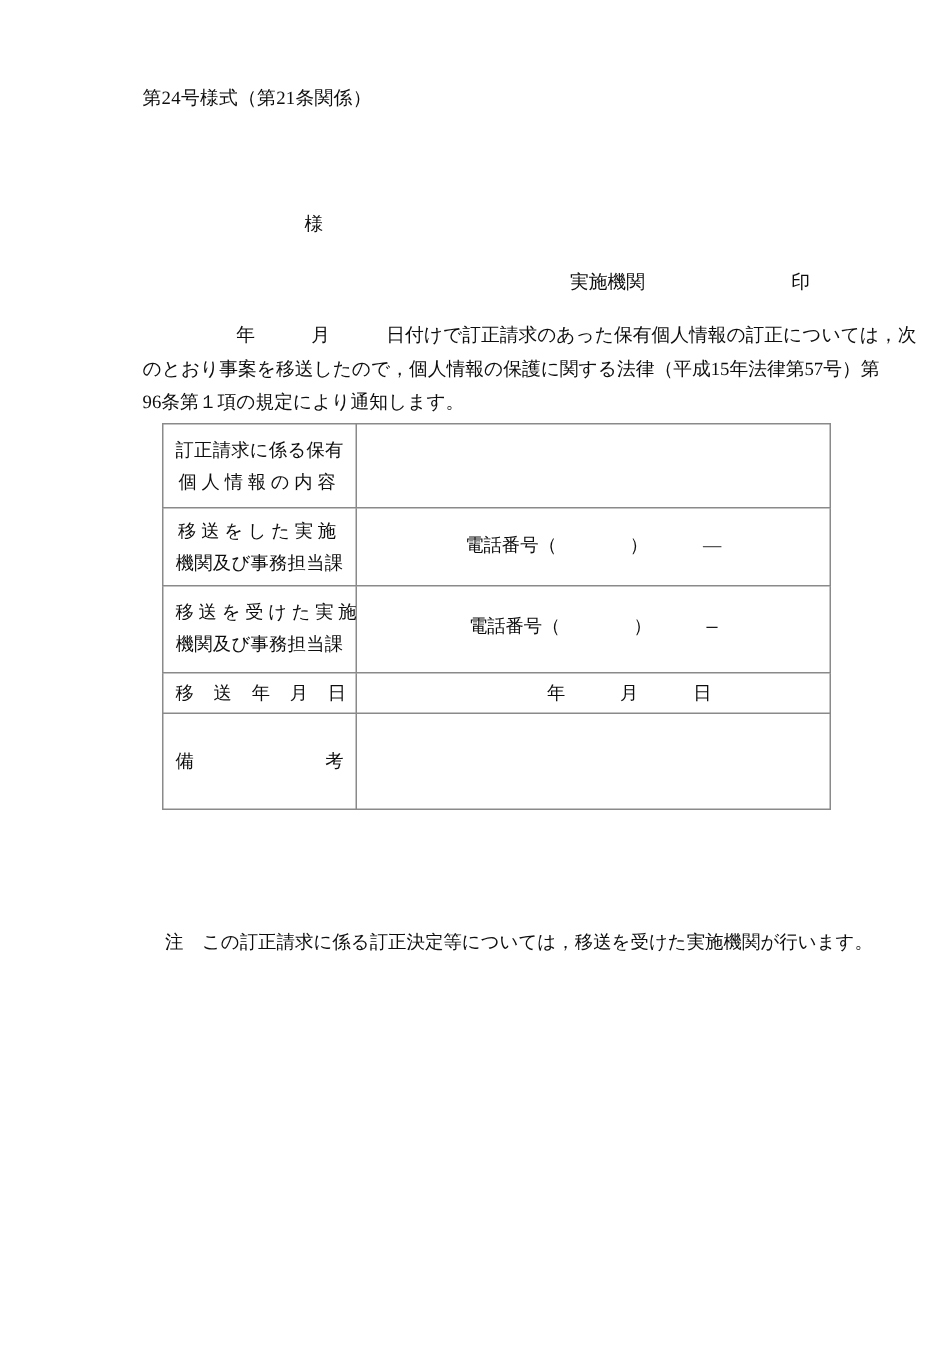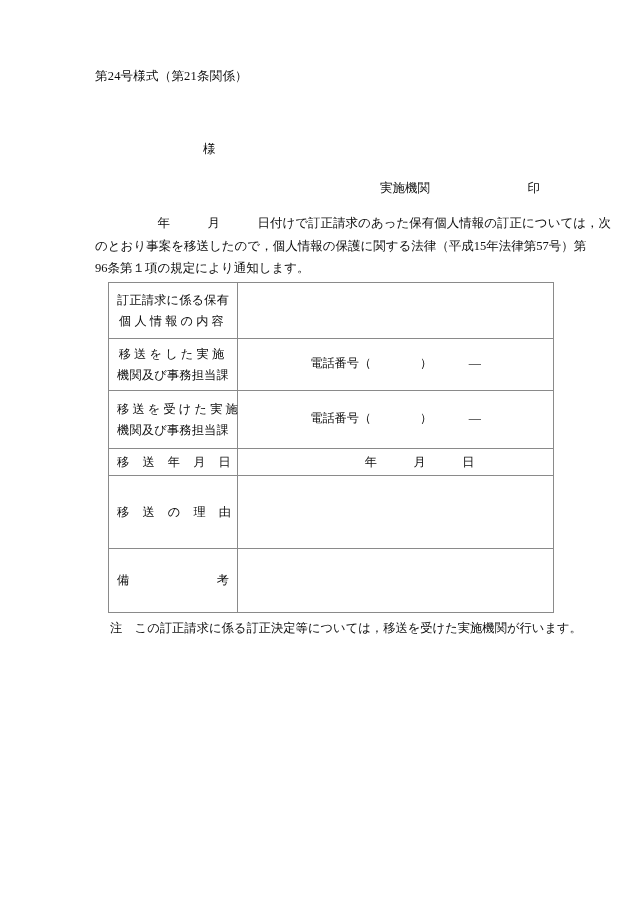--- a/index.html
+++ b/index.html
@@ -20,21 +20,21 @@
     position: absolute;
     left: 0; top: 0;
     width: 630px;
     height: 903px;
   }
 
   
   .form-no {
     position: absolute;
     left: 95px;
-    top: 68px;
+    top: 57px;
     font-size: 12.5px;
     letter-spacing: 0.2px;
     white-space: nowrap;
   }
   .doc-title {
     position: absolute;
     left: 0;
     top: 80px;
     width: 630px;
     text-align: center;
@@ -141,21 +141,21 @@
   }
 
   .date-line {
     display: block;
     white-space: pre;
     padding-left: 48px;
   }
 
   .r1 { height: 56px; }
   .r2 { height: 52px; }
-  .r3 { height: 58px; }
+  .r3 { height: 58px; font-family: Liberation Mono, monospace; }
   .r4 { height: 27px; }
   .r5 { height: 73px; }
   .r6 { height: 64px; }
 
   .cell-stack {
     display: flex;
     flex-direction: column;
     justify-content: center;
     height: 100%;
   }
@@ -243,28 +243,20 @@
 
       <tr class="r4">
         <td class="label">
           <span class="spread widest">移送年月日</span>
         </td>
         <td class="value">
           <span class="date-line">年　　　月　　　日</span>
         </td>
       </tr>
 
-      <tr class="r5">
-        <td class="label">
-          <span class="spread widest">移送の理由</span>
-        </td>
-        <td class="value">
-          <span></span>
-        </td>
-      </tr>
 
       <tr class="r6">
         <td class="label">
           <div class="label-justify">
             <span>備</span>
             <span>考</span>
           </div>
         </td>
         <td class="value">
           <span></span>

